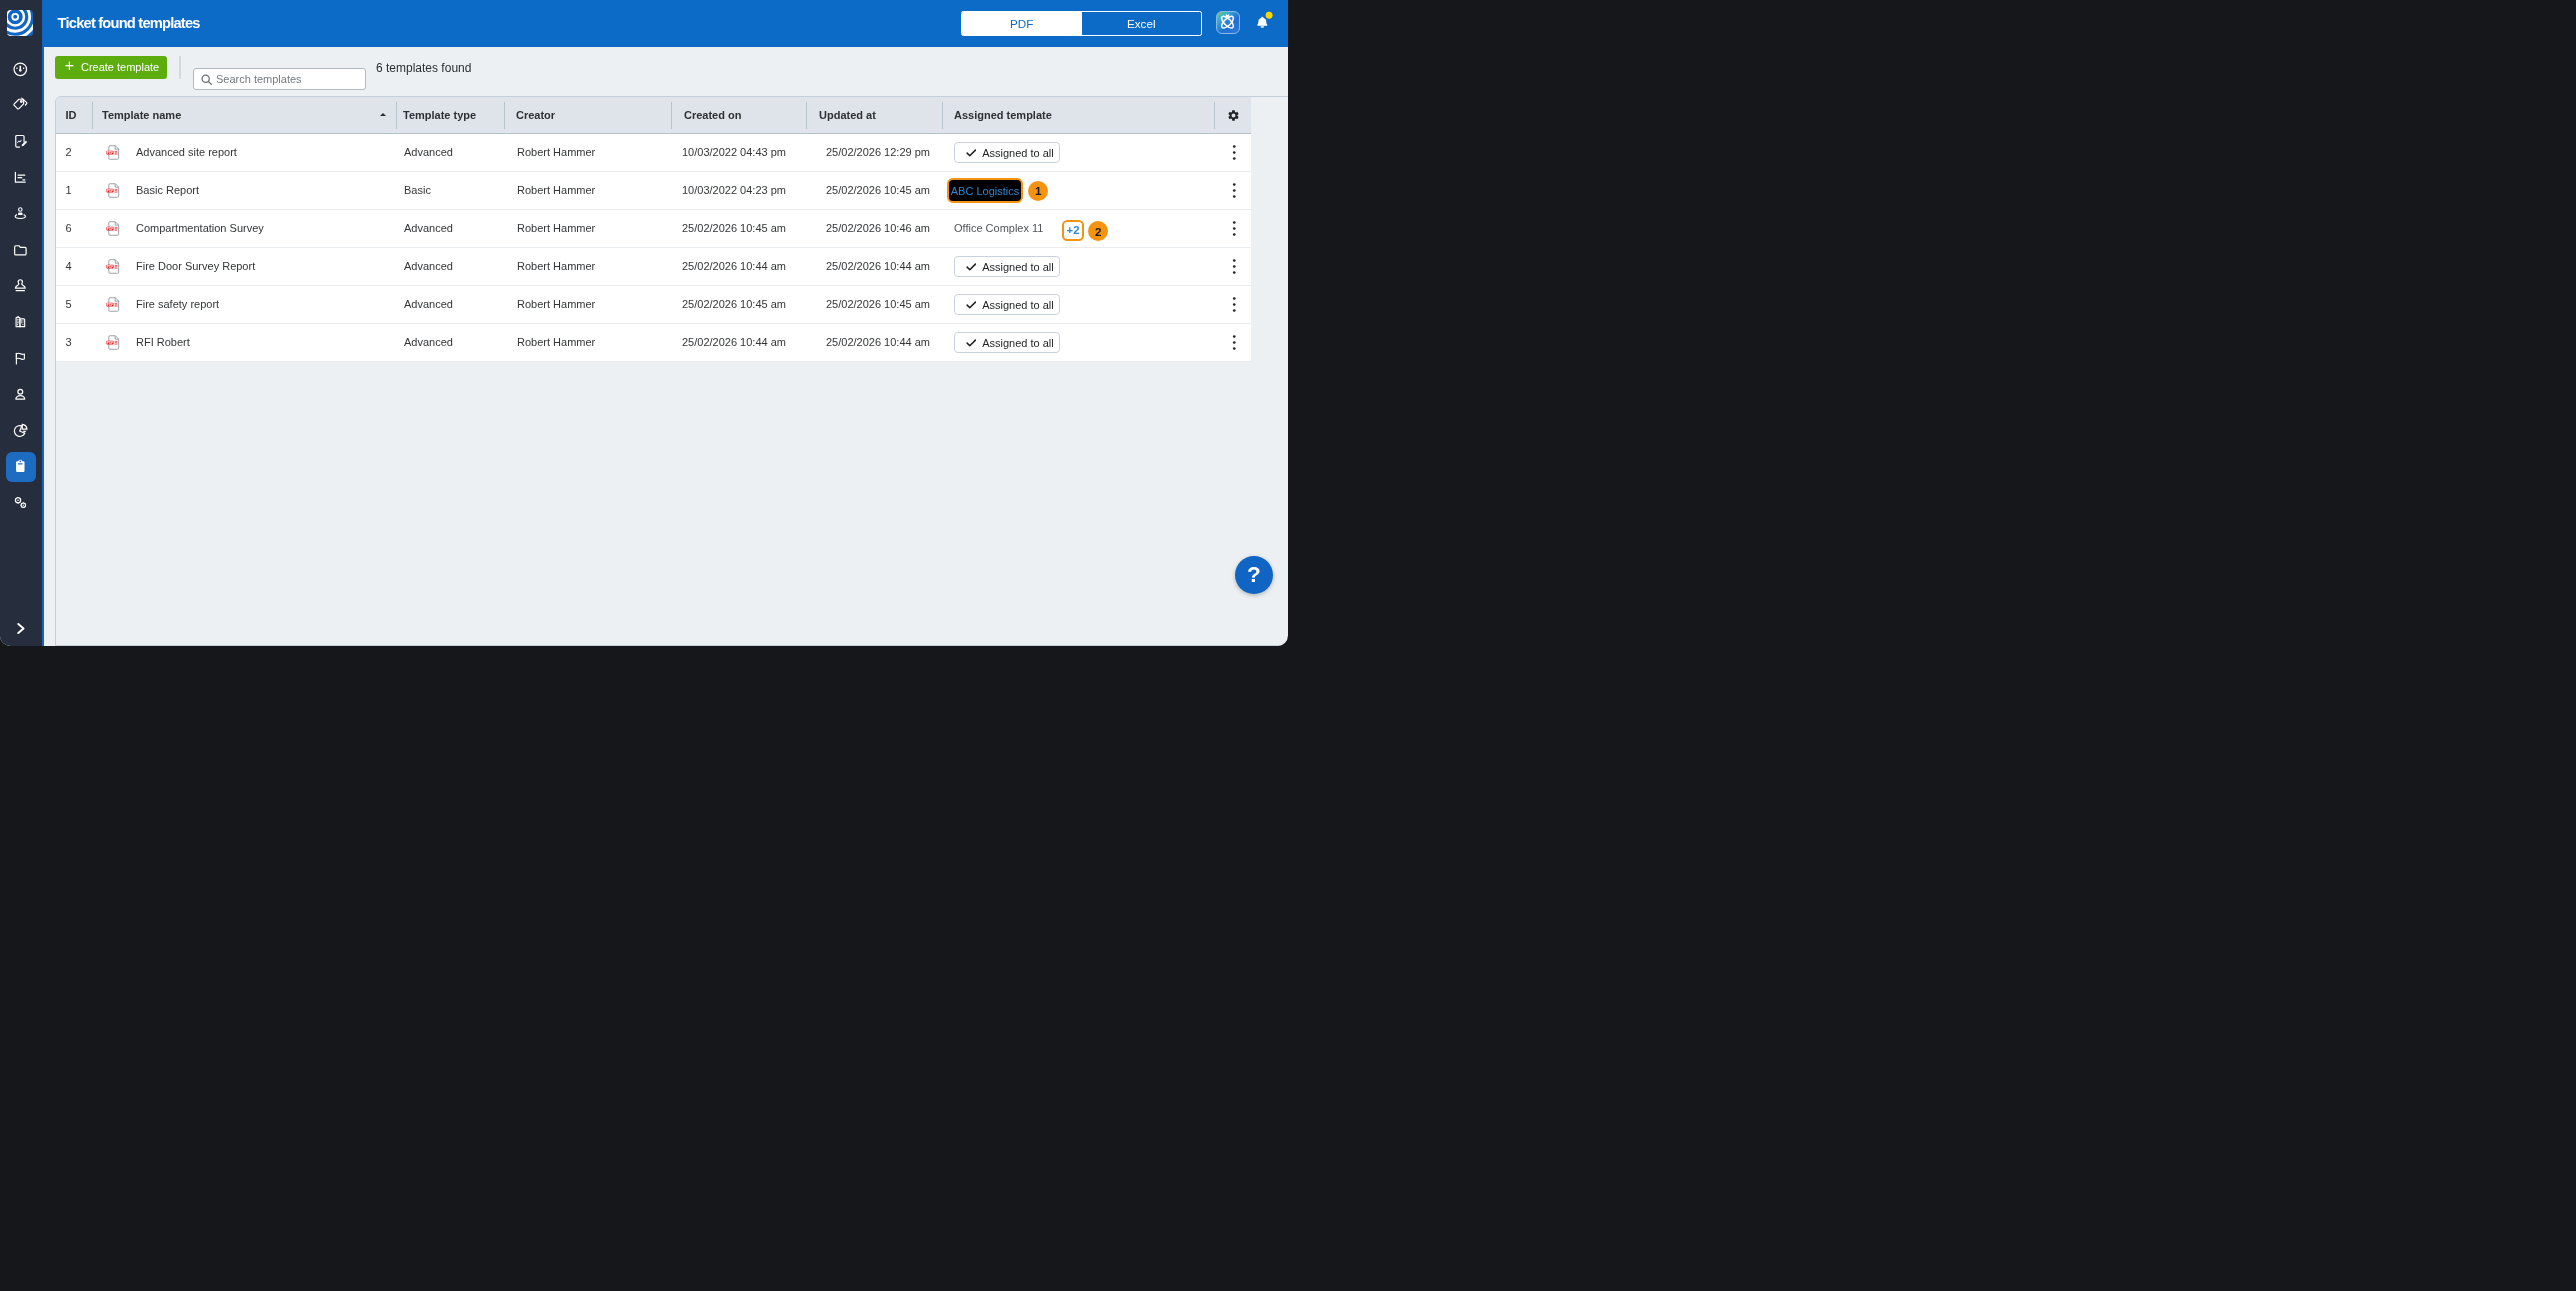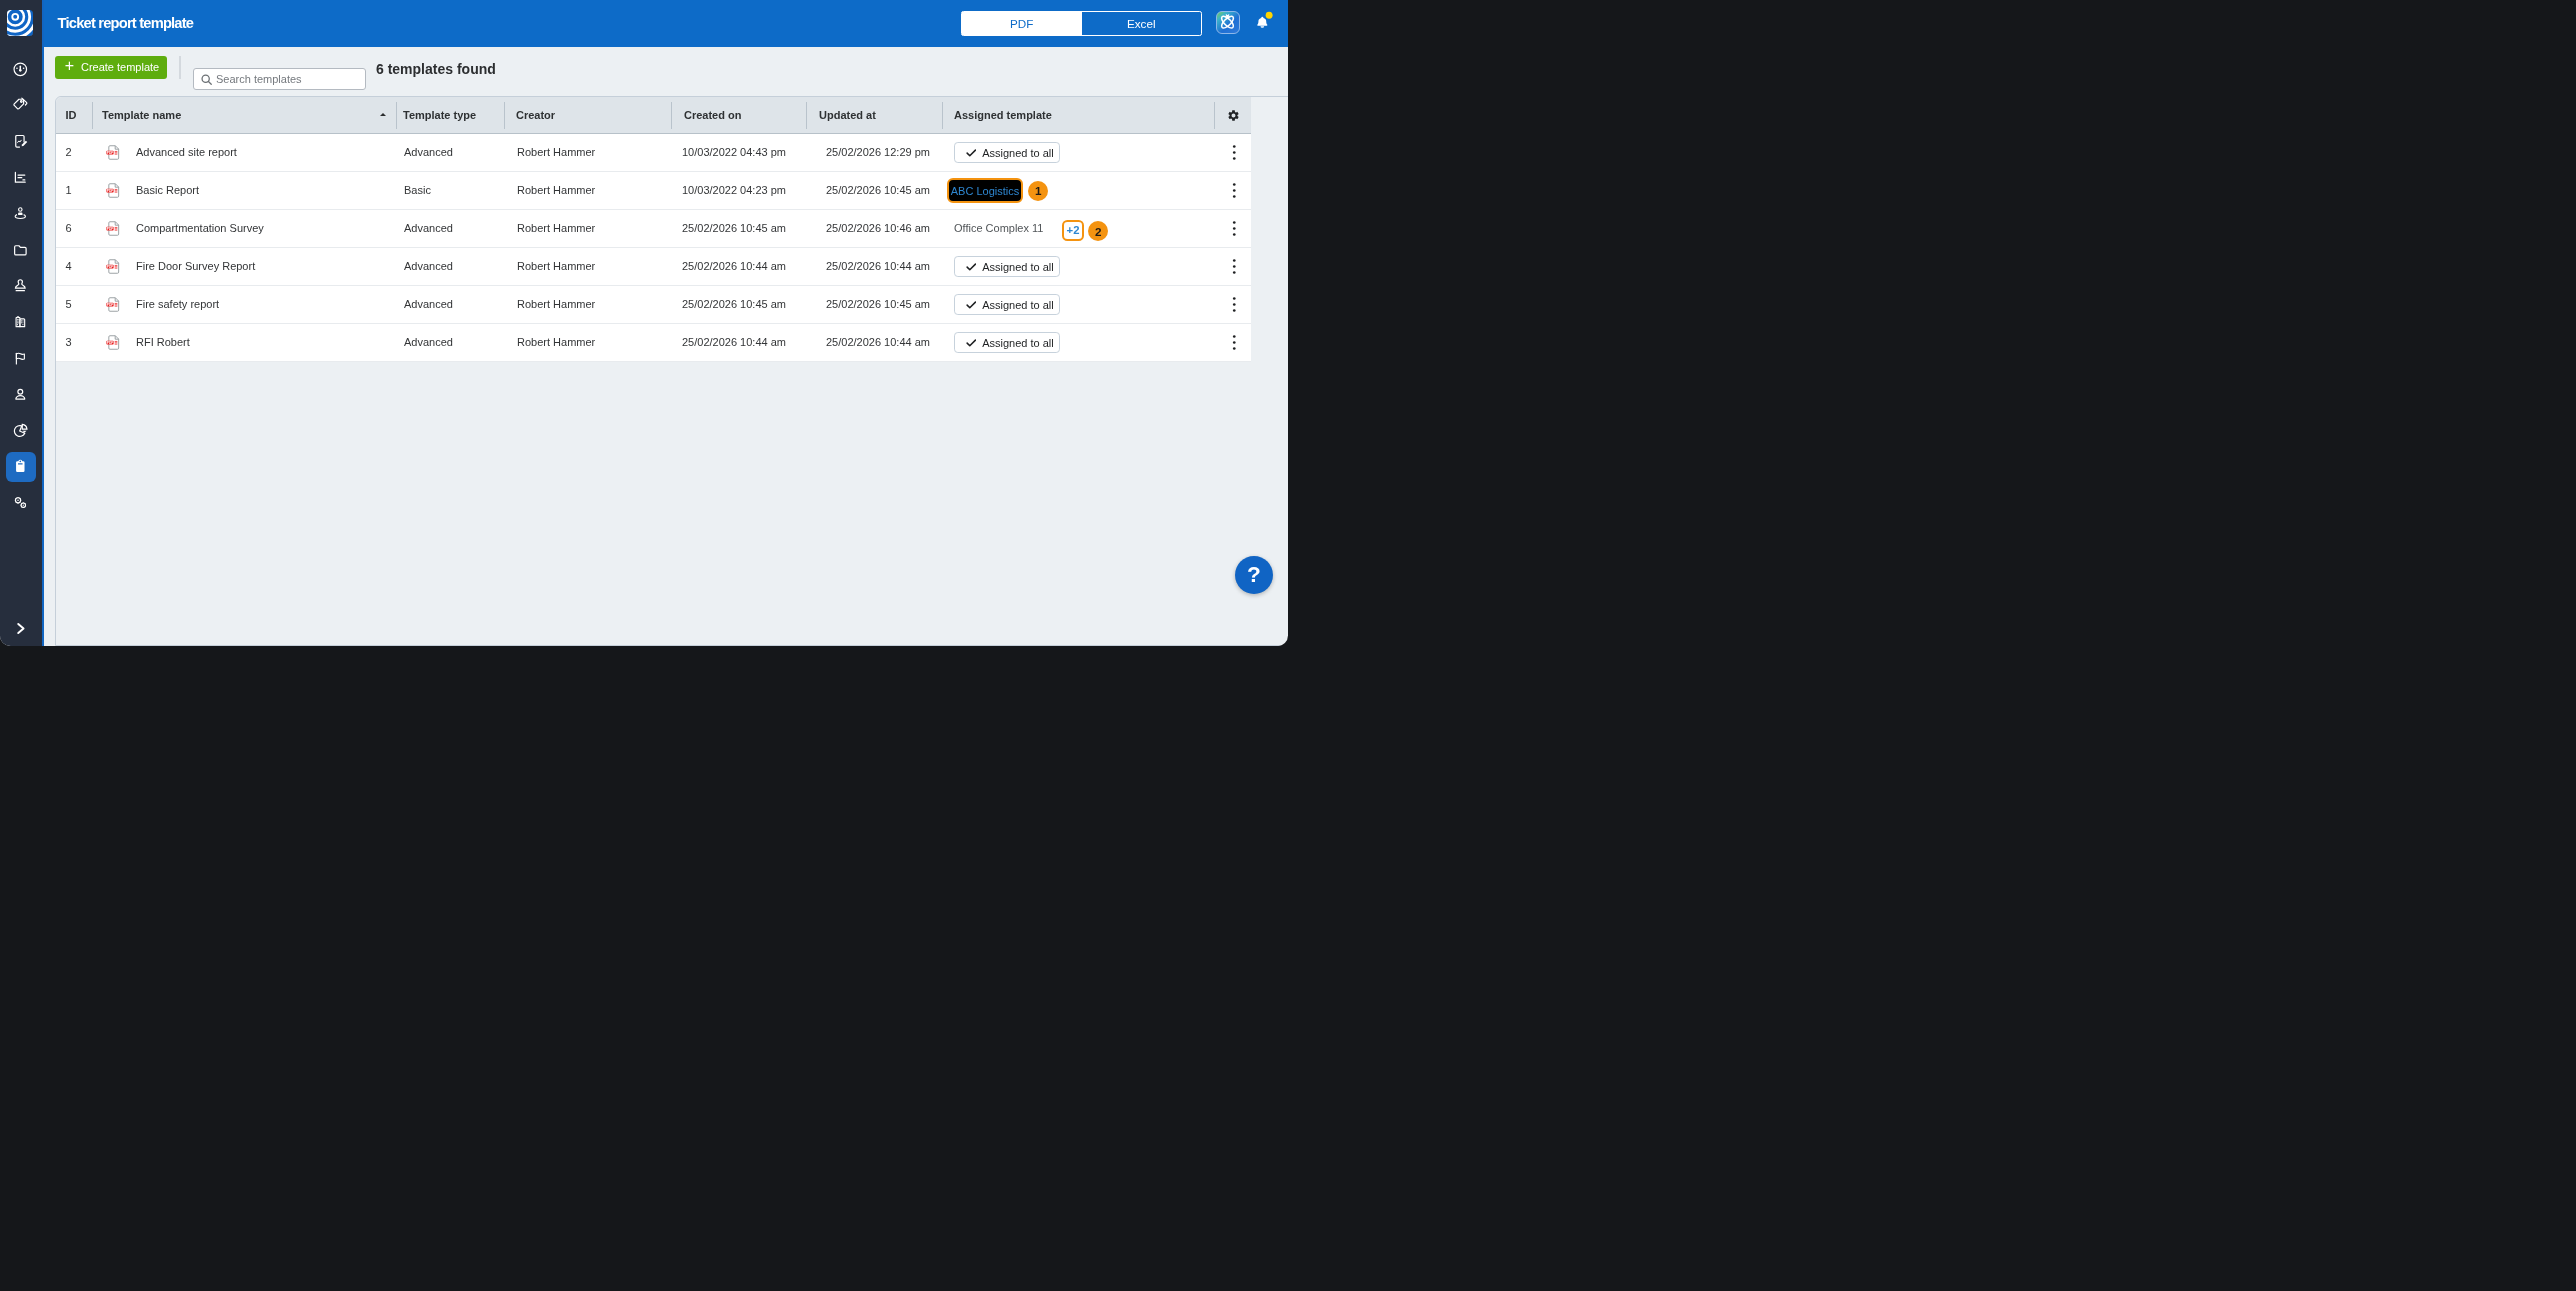--- a/index.html
+++ b/index.html
@@ -20,21 +20,21 @@
 .toggle .pdf { background:#fff; color:#0d6bc8; }
 .toggle .xls { color:#fff; }
 .appicon { position:absolute; left:1172px; top:10.7px; width:24px; height:23.4px; border-radius:6px; border:1.5px solid #8db7e9; background:linear-gradient(138deg,#7ccf52 0%,#3ab2cc 22%,#1f6fd3 58%,#2f7bdb 100%); }
 .bellwrap { position:absolute; left:1203px; top:9px; width:33px; height:24px; }
 
 .btn-create { position:absolute; left:55px; top:56px; width:112px; height:22.6px; background:#5ead0e; border-radius:3px; color:#fff; font-size:11px; display:flex; align-items:center; }
 .btn-create .plus { font-size:16px; font-weight:400; margin:0 6.8px 0 9.8px; line-height:1; position:relative; top:-1.1px; }
 .tooldiv { position:absolute; left:179px; top:56px; width:1.5px; height:22.6px; background:#d4d9de; }
 .search { position:absolute; left:193px; top:68px; width:173px; height:22px; background:#fff; border:0.8px solid #b4bac1; border-radius:3px; }
 .search .ph { position:absolute; left:22px; top:4.1px; font-size:11px; color:#75797e; }
-.found { position:absolute; left:376px; top:61px; font-size:14px; color:#2c2e30;font-weight:bold; }
+.found { position:absolute; left:376px; top:61px; font-size:12px; color:#2c2e30; }
 
 .wrapper { position:absolute; left:55px; top:96px; width:1430px; height:550px; border:0.8px solid #c5cfd9; border-radius:6px 6px 0 0; background:transparent; }
 .thead { position:absolute; left:0; top:0; width:1195px; height:37px; background:#dee4e9; border-bottom:0.8px solid #b7c1c9; border-radius:6px 0 0 0; }
 .th { position:absolute; top:11.7px; font-size:11px; font-weight:bold; color:#2e3133; }
 .vsep { position:absolute; top:5.3px; width:0.8px; height:27px; background:#b9c3cc; }
 .sortup { position:absolute; left:324px; top:16px; width:0; height:0; border-left:3px solid transparent; border-right:3px solid transparent; border-bottom:3.8px solid #2b2d2f; }
 .rows { position:absolute; left:0; top:37px; width:1195px; }
 .row { position:relative; width:1195px; height:38px; background:#fff; border-bottom:0.8px solid #e8ebee; }
 .cell { position:absolute; top:12px; font-size:11px; color:#333537; white-space:nowrap; }
 .c-id { left:9.4px; }
@@ -55,21 +55,21 @@
 .plus2 span { font-size:11.3px; font-weight:bold; color:#2e87d1; }
 .ncircle { position:absolute; width:20.3px; height:20.3px; border-radius:50%; background:#f49310; color:#1d1a15; font-size:11.7px; font-weight:600; display:flex; align-items:center; justify-content:center; }
 .gearbox { position:absolute; left:1171px; top:12px; width:13px; height:13px; }
 .fab { position:absolute; left:1235px; top:556px; width:38px; height:38px; border-radius:50%; background:#1064c4; color:#fff; font-size:22.6px; font-weight:bold; display:flex; align-items:center; justify-content:center; box-shadow:0 1.5px 4.5px rgba(0,0,0,0.25); }
 </style>
 </head>
 <body>
 <div class="app">
 
   <div class="header">
-    <div class="title">Ticket report template</div>
+    <div class="title">Ticket found templates</div>
     <div class="toggle">
         <div class="seg pdf">PDF</div>
         <div class="seg xls">Excel</div>
       </div>
     <div class="appicon"><svg width="21" height="20.3" viewBox="0 0 28 27">
       <g fill="none" stroke="#fff" stroke-width="2.1">
         <ellipse cx="14" cy="13.5" rx="10.2" ry="4.4" transform="rotate(45 14 13.5)"></ellipse>
         <ellipse cx="14" cy="13.5" rx="10.2" ry="4.4" transform="rotate(-45 14 13.5)"></ellipse>
       </g>
       <rect x="9.5" y="2" width="9" height="7" fill="rgba(0,0,0,0)" stroke="none"></rect>

